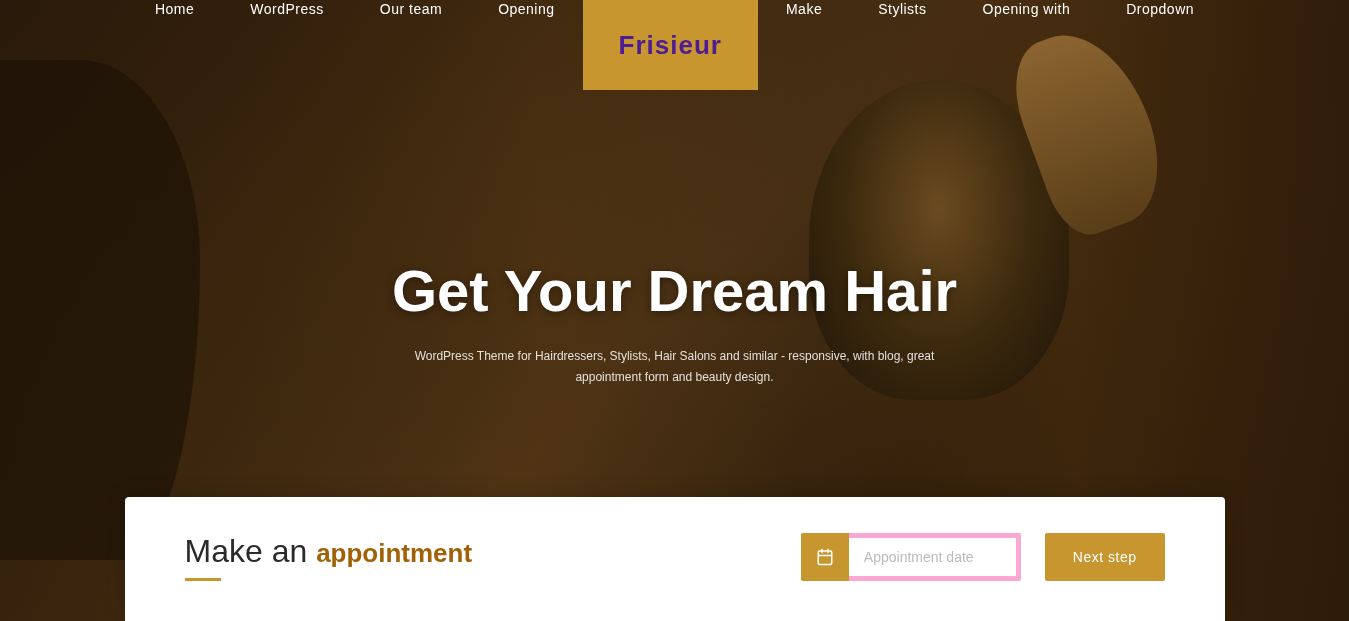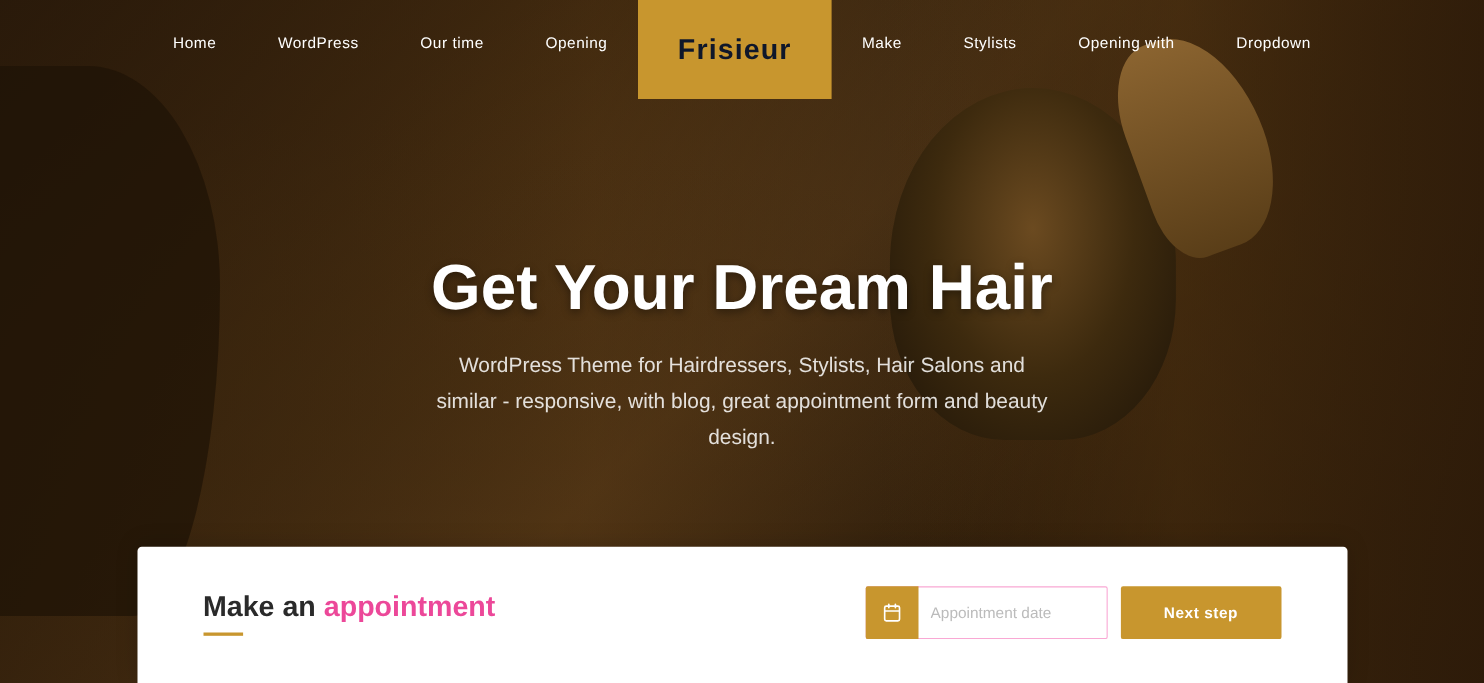--- a/index.html
+++ b/index.html
@@ -10,21 +10,20 @@
       position: absolute;
       top: 0; left: 0; right: 0;
       display: flex;
       align-items: stretch;
       justify-content: center;
       z-index: 10;
       height: 80px;
     }
     .nav-links {
       display: flex;
-      align-items: center;
       list-style: none;
       gap: 0;
     }
     .nav-links li a {
       color: #fff;
       text-decoration: none;
       font-size: 14px;
       padding: 0 28px;
       letter-spacing: 0.5px;
       transition: color 0.2s;
@@ -38,21 +37,21 @@
       justify-content: center;
       padding: 0 36px;
       min-width: 140px;
       height: 90px;
       margin-top: 0;
       position: relative;
       top: 0;
       z-index: 11;
     }
     .logo-box span {
-      color: #0f172a;
+      color: #4c1d95;
       font-size: 26px;
       font-weight: 700;
       letter-spacing: 1px;
     }
 
     
     .hero {
       position: relative;
       width: 100%;
       height: 621px;
@@ -128,21 +127,21 @@
       color: #fff;
       font-size: 58px;
       font-weight: 900;
       line-height: 1.1;
       margin-bottom: 24px;
       text-shadow: 0 2px 8px rgba(0,0,0,0.4);
       margin-top: 32px;
     }
     .hero-subtitle {
       color: rgba(255,255,255,0.85);
-      font-size: 19px;
+      font-size: 12px;
       line-height: 1.7;
       max-width: 560px;
       margin: 0 auto;
     }
 
     
     .appointment-section {
       position: absolute;
       bottom: 0;
       left: 50%;
@@ -181,41 +180,42 @@
       background: #c8962e;
       display: flex;
       align-items: center;
       justify-content: center;
       color: #fff;
       font-size: 18px;
       border-radius: 2px 0 0 2px;
     }
     .appt-input {
       height: 48px;
-      border: 1px solid #f9a8d4;
+      border: 5px solid #f9a8d4;
       padding: 0 16px 0 58px;
       font-size: 14px;
       color: #999;
       width: 220px;
       outline: none;
       border-radius: 2px;
     }
     .appt-input::placeholder { color: #bbb; }
     .appt-btn {
       height: 48px;
       background: #c8962e;
       color: #fff;
       border: none;
-      padding: 0 39px;
+      padding: 0 28px;
       font-size: 14px;
-      font-weight: 700;
+      font-weight: 400;
       cursor: pointer;
       border-radius: 2px;
       white-space: nowrap;
       letter-spacing: 0.5px;
+      margin-left: 12px;
     }
   </style>
 </head>
 <body>
 
 <div class="hero">
   <div class="hero-img"></div>
   <div class="hero-bg"></div>
   <div class="hero-head"></div>
   <div class="hero-hand"></div>
@@ -224,21 +224,21 @@
 
   <nav class="navbar">
     <ul class="nav-links">
       <li>
         <a href="#">Home</a>
       </li>
       <li>
         <a href="#">WordPress</a>
       </li>
       <li>
-        <a href="#">Our time</a>
+        <a href="#">Our team</a>
       </li>
       <li>
         <a href="#">Opening</a>
       </li>
     </ul>
 
     <div class="logo-box">
       <span>Frisieur</span>
     </div>
 
@@ -259,21 +259,21 @@
   </nav>
 
   <div class="hero-content">
     <h1 class="hero-title">Get Your Dream Hair</h1>
     <p class="hero-subtitle">WordPress Theme for Hairdressers, Stylists, Hair Salons and similar - responsive, with blog, great appointment form and beauty design.</p>
   </div>
 
   <div class="appointment-section">
     <div>
       <div>
-        <span style="font-size:26px;font-weight:700;color:#2a2a2a;">Make an </span><span style="font-size:26px;font-weight:600;color:#ec4899;">appointment</span>
+        <span style="font-size:32px;font-weight:400;color:#2a2a2a;">Make an </span><span style="font-size:26px;font-weight:600;color:#a16207;">appointment</span>
       </div>
       <div class="appt-underline"></div>
     </div>
 
     <div class="appt-form">
       <div class="appt-input-wrap">
         <div class="appt-input-icon">
           <svg width="18" height="18" viewBox="0 0 24 24" fill="white">
               <rect x="3" y="4" width="18" height="18" rx="2" ry="2" fill="none" stroke="white" stroke-width="2"></rect>
               <line x1="16" y1="2" x2="16" y2="6" stroke="white" stroke-width="2" stroke-linecap="round"></line>

